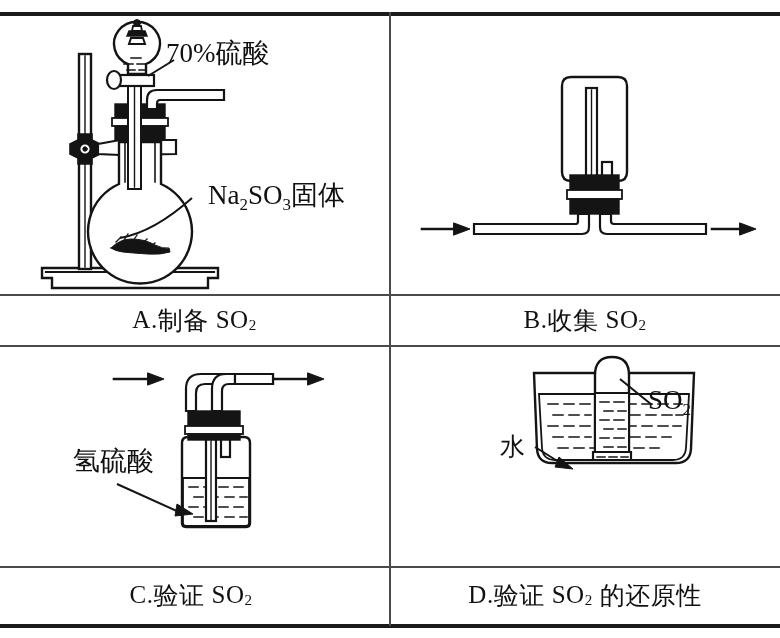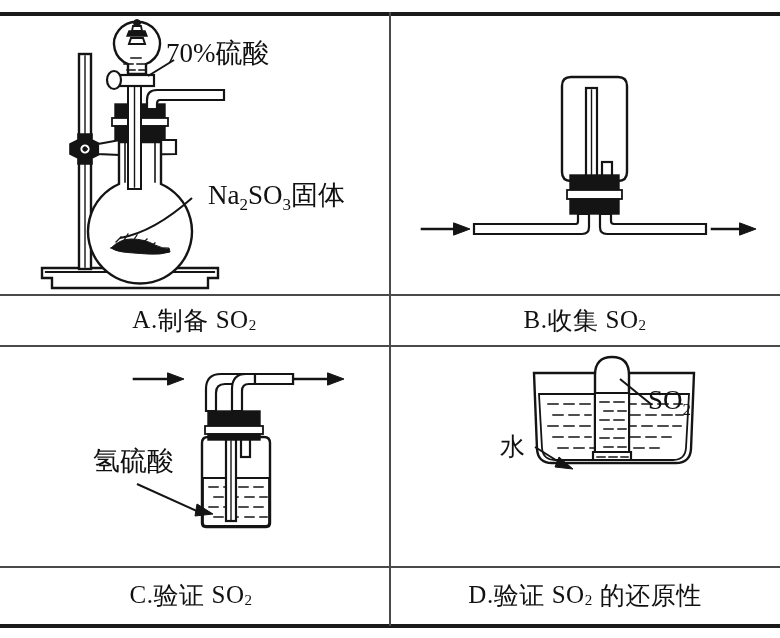--- a/index.html
+++ b/index.html
@@ -187,21 +187,21 @@
   </div>
 
   <div class="caption" style="left:390px;top:296px;width:390px;height:48px;">
     <span>B.</span>
       <span>收集</span>
       <span class="gap"></span>
       <span>SO</span>
       <span class="sub">2</span>
   </div>
 
-  <div class="cell" style="left:0;top:347px;width:389px;height:219px;margin-left:20px;">
+  <div class="cell" style="left:0;top:347px;width:389px;height:219px;">
     <svg class="figure" width="389" height="219" viewBox="0 0 389 219">
       <g stroke-linecap="square">
 
         <g>
           <path class="fillw" stroke-width="2.4" d="M182,96 q0,-6 6,-6 L244,90 q6,0 6,6 L250,176 q0,4 -4,4 L186,180 q-4,0 -4,-4 Z"></path>
 
           <path d="M183,131 L249,131 L249,176 q0,3 -3,3 L186,179 q-3,0 -3,-3 Z" fill="#ffffff" stroke="#141414" stroke-width="1.8"></path>
           <g class="ink" stroke-width="1.5">
             <path d="M189,140 h9 M204,140 h9 M219,140 h9 M234,140 h9"></path>
             <path d="M194,150 h9 M209,150 h9 M225,150 h9 M240,150 h7"></path>

